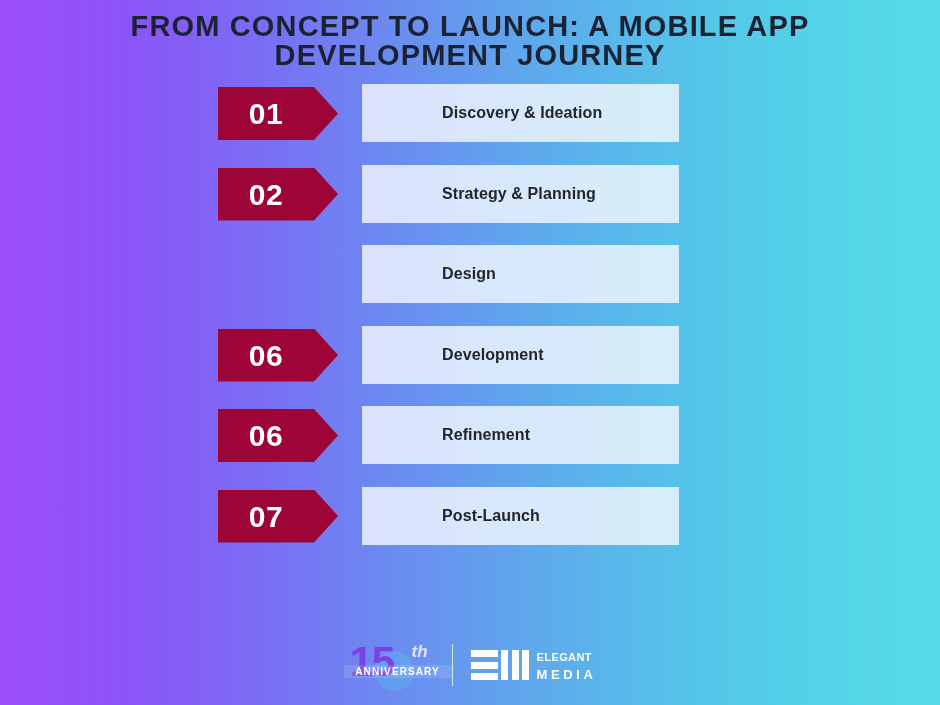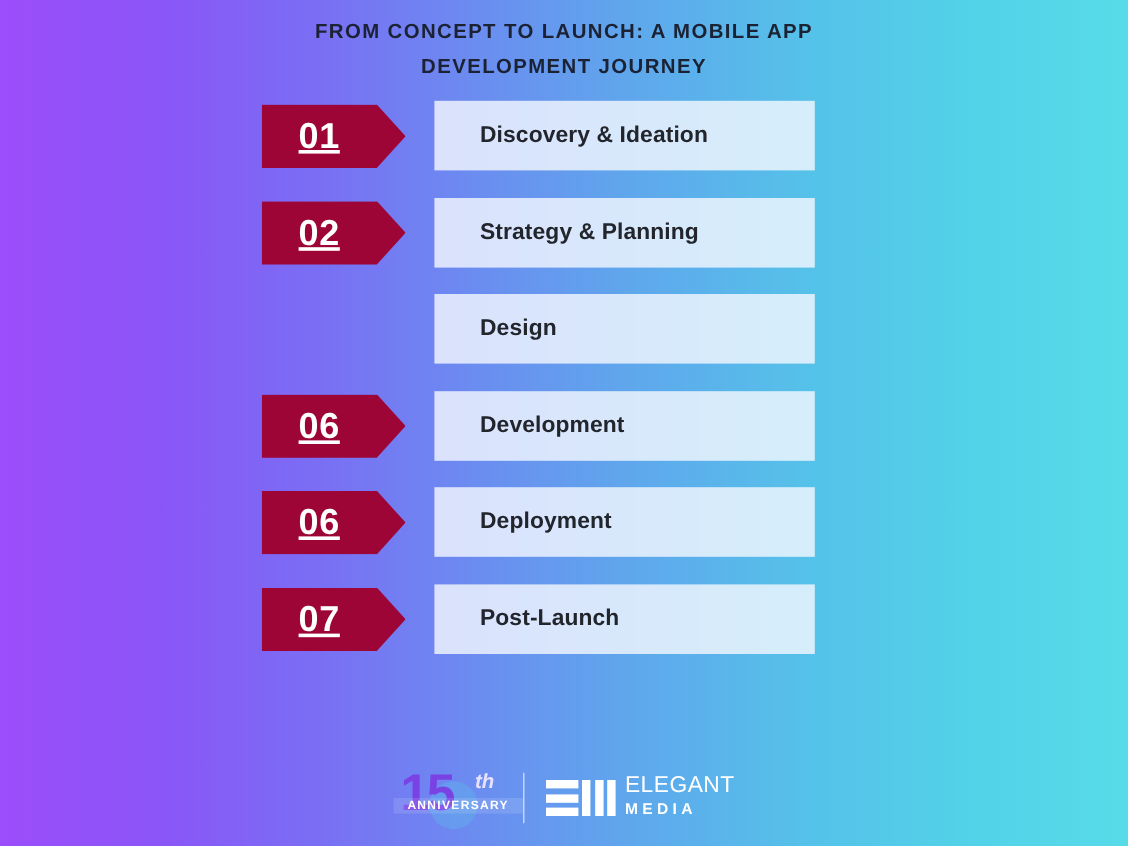--- a/index.html
+++ b/index.html
@@ -31,21 +31,21 @@
     overflow: hidden;
   }
 
   
   #title {
     position: absolute;
     left: 0;
     top: 12px;
     width: 940px;
     text-align: center;
-    font-size: 17px;
+    font-size: 29px;
     font-weight: bold;
     letter-spacing: 1.15px;
     line-height: 29px;
     color: #1b2233;
     white-space: pre-line;
   }
 
   
   #steps {
     position: absolute;
@@ -73,39 +73,39 @@
   }
   .step-num-text {
     display: block;
     width: 96px;
     text-align: center;
     font-size: 30px;
     font-weight: bold;
     color: #ffffff;
     letter-spacing: 0.5px;
     line-height: 53px;
-    text-decoration: underline;
   }
 
   .step-label-bar {
     position: absolute;
     left: 362px;
     top: 0px;
     width: 317px;
     height: 58px;
     background: rgba(246, 249, 255, 0.80);
     display: flex;
     align-items: center;
   }
   .step-label-text {
-    padding-left: 38px;
-    font-size: 19px;
+    padding-left: 54px;
+    font-size: 16px;
     font-weight: bold;
     color: #22252c;
     letter-spacing: 0.1px;
+    margin-left: 26px;
   }
 
   
   #footer {
     position: absolute;
     left: 0;
     top: 636px;
     width: 940px;
     height: 58px;
     display: flex;
@@ -197,22 +197,22 @@
     width: 7px;
     height: 30px;
     background: #ffffff;
     margin-right: 3.5px;
   }
   .em-words {
     margin-left: 4px;
     color: #ffffff;
   }
   .em-word-top {
-    font-size: 19px;
-    font-weight: normal;
+    font-size: 11px;
+    font-weight: bold;
     letter-spacing: 0.4px;
     line-height: 16px;
   }
   .em-word-bot {
     font-size: 13px;
     font-weight: bold;
     letter-spacing: 3.6px;
     line-height: 15px;
     text-align: center;
   }
@@ -259,21 +259,21 @@
         <span class="step-label-text">Development</span>
       </div>
     </div>
 
 
     <div class="step-row">
       <div class="step-num-tag">
         <span class="step-num-text">06</span>
       </div>
       <div class="step-label-bar">
-        <span class="step-label-text">Deployment</span>
+        <span class="step-label-text">Refinement</span>
       </div>
     </div>
 
     <div class="step-row">
       <div class="step-num-tag">
         <span class="step-num-text">07</span>
       </div>
       <div class="step-label-bar">
         <span class="step-label-text">Post-Launch</span>
       </div>

